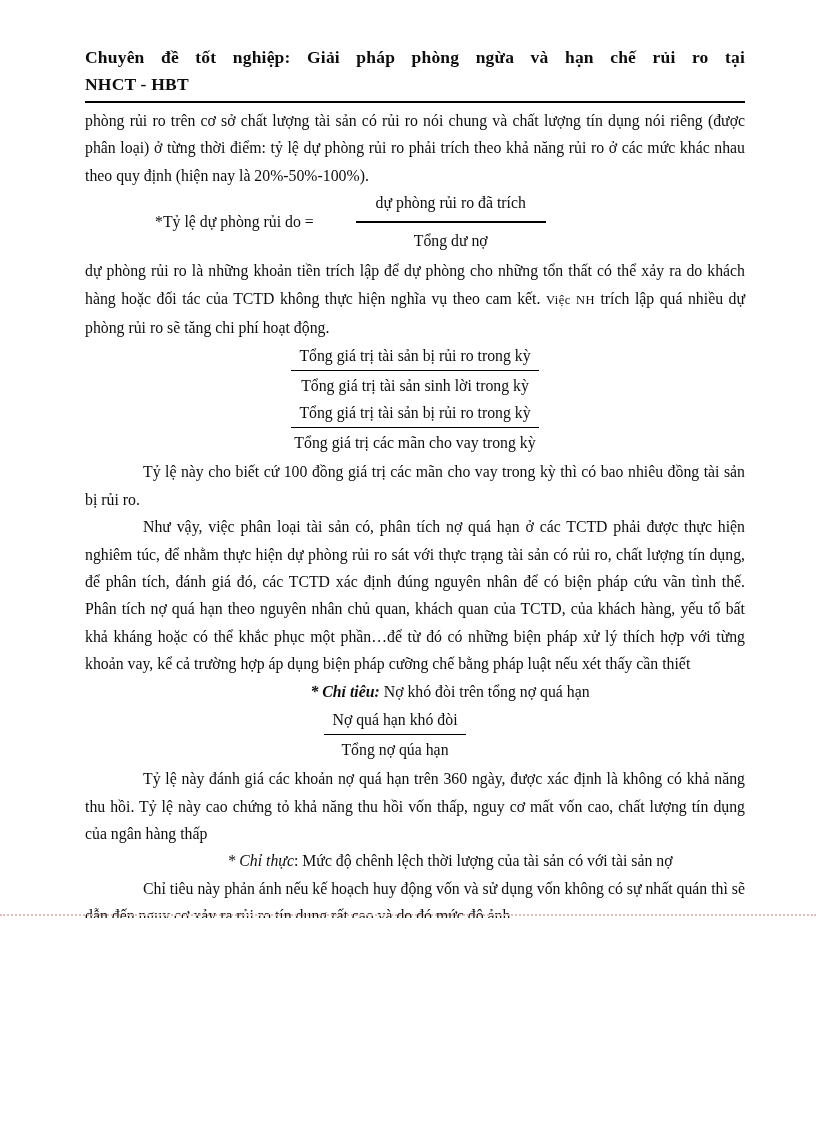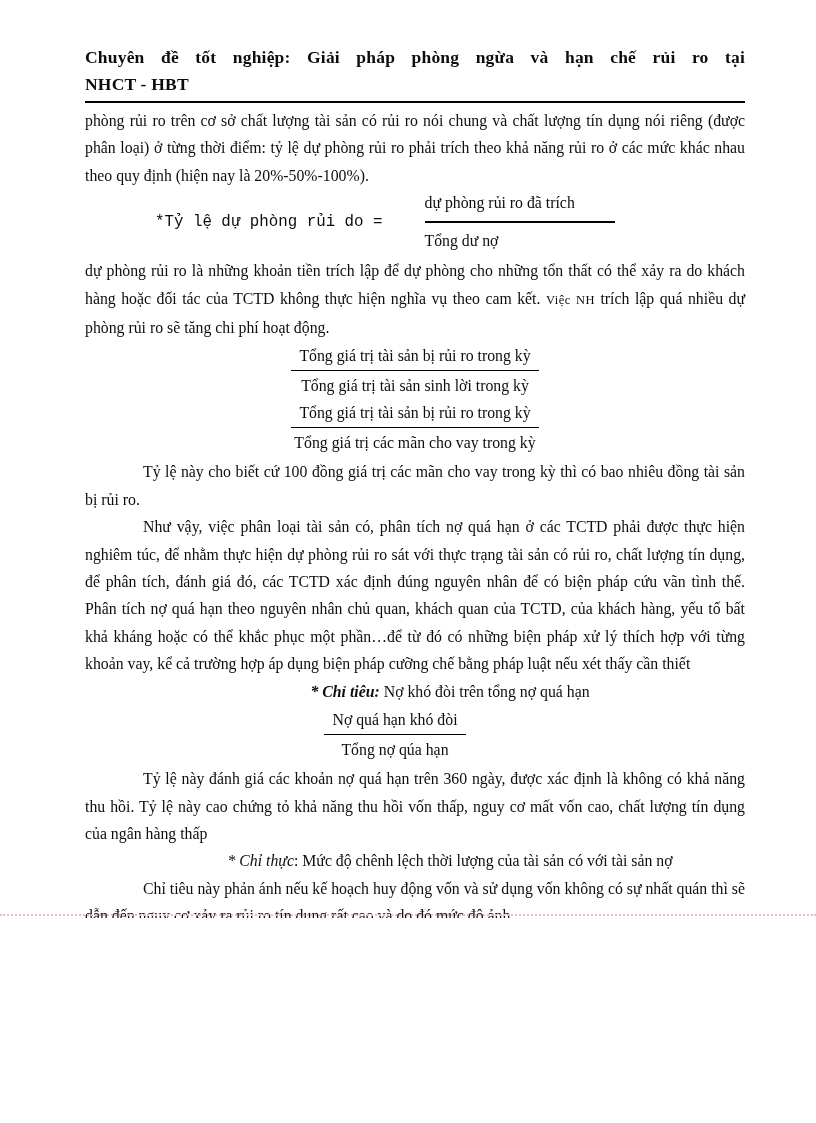--- a/index.html
+++ b/index.html
@@ -50,25 +50,25 @@
   }
   .marker-bi{font-weight:bold;font-style:italic;}
   .marker-i{font-style:italic;}
   
   .formula1{
     display:flex;
     align-items:center;
     margin:4px 0 6px 70px;
     font-size:15.8px;
   }
-  .f1label{white-space:nowrap;font-family:Liberation Mono, monospace;}
+  .f1label{white-space:nowrap;}
   .frac-spread{
     display:flex;
     flex-direction:column;
-    align-items:flex-start;
+    align-items:center;
     margin-left:42px;
   }
   .frac-spread .num{margin-bottom:8px;line-height:20px;}
   .frac-spread .bar{width:190px;height:2px;background:#000;}
   .frac-spread .den{margin-top:8px;line-height:20px;}
   
   .fracwrap{
     text-align:center;
     margin:3px 0 4px 0;
     font-size:15.8px;

